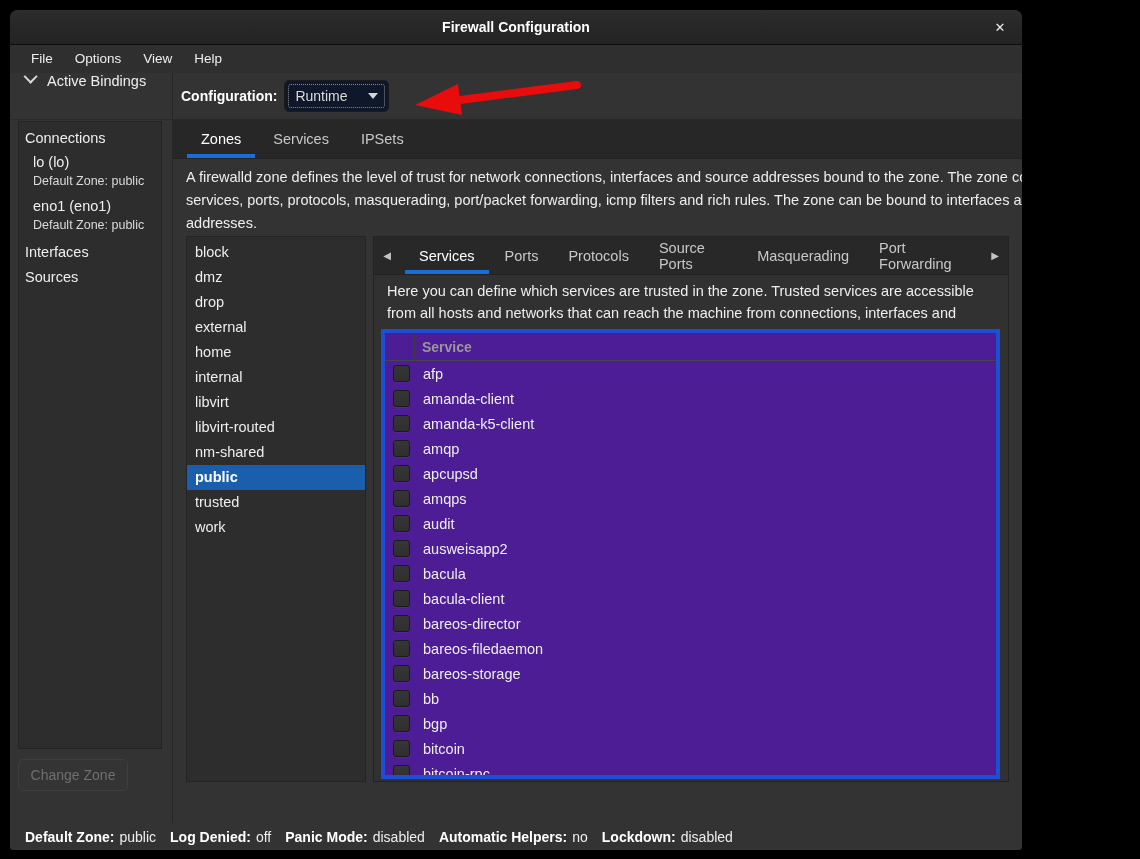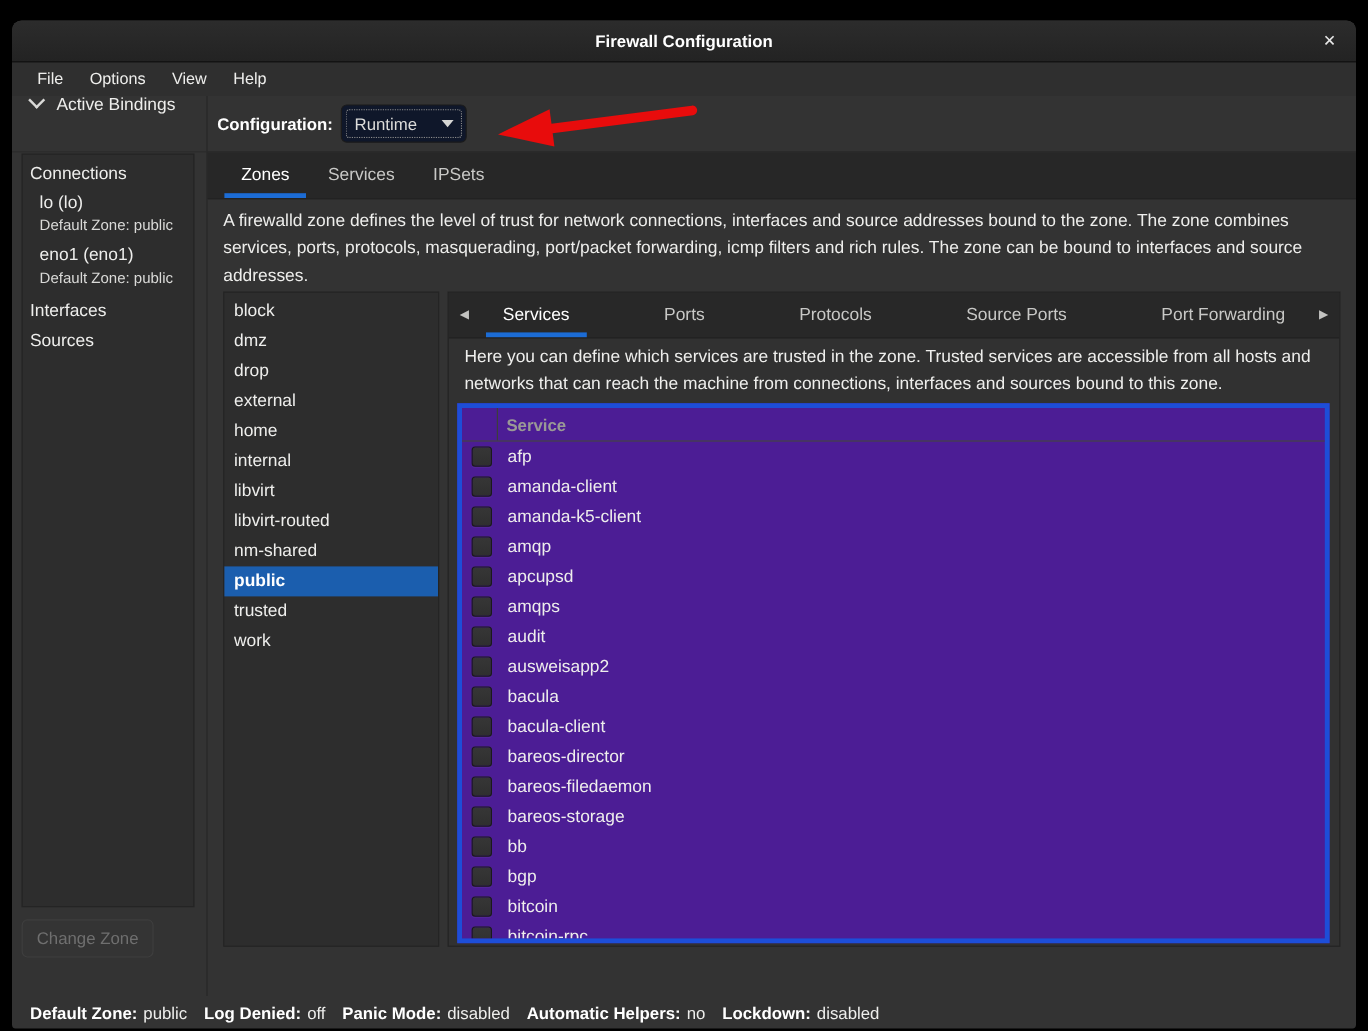--- a/index.html
+++ b/index.html
@@ -1,19 +1,19 @@
 <!DOCTYPE html>
 <html><head>
 <meta charset="utf-8">
 <style>
   html,body{margin:0;padding:0;background:#000;}
   .stage{position:relative;width:1140px;height:859px;background:#000;overflow:hidden;
          font-family:"Liberation Sans","DejaVu Sans",sans-serif;color:#eeeeec;
          -webkit-font-smoothing:antialiased;}
-  .window{position:absolute;left:10px;top:17px;width:1120px;height:840px;background:#333333;
+  .window{position:absolute;left:10px;top:10px;width:1012px;height:840px;background:#333333;
           border-radius:8px 8px 3px 3px;overflow:hidden;display:flex;flex-direction:column;}
   
   .titlebar{height:34px;background:linear-gradient(#2c2c2c,#232323);border-bottom:1px solid #0d0d0d;
             position:relative;flex:0 0 34px;display:flex;align-items:center;justify-content:center;}
   .title{font-size:14px;font-weight:bold;color:#ffffff;}
   .close-btn{position:absolute;right:12px;top:7px;width:20px;height:20px;display:flex;align-items:center;
              justify-content:center;color:#e8e8e8;font-size:13px;font-weight:bold;cursor:default;}
   
   .menubar{height:28px;flex:0 0 28px;background:#2f2f2f;display:flex;align-items:center;padding-left:10px;}
   .menu-item{padding:0 11px;font-size:13.5px;color:#eeeeec;line-height:28px;}
@@ -171,20 +171,21 @@
                 <div class="zone-item">work</div>
               </div>
             <div class="zone-panel">
               <div class="inner-tabbar">
                 <div class="scroll-arrow">◀</div>
                 <div class="inner-tabs" id="inner-tabs">
                     <div class="itab active">Services</div>
                     <div class="itab">Ports</div>
                     <div class="itab">Protocols</div>
                     <div class="itab">Source Ports</div>
+                    <div class="itab">Masquerading</div>
                     <div class="itab">Port Forwarding</div>
                   </div>
                 <div class="scroll-arrow">▶</div>
               </div>
               <div class="svc-desc">Here you can define which services are trusted in the zone. Trusted services are accessible from all hosts and networks that can reach the machine from connections, interfaces and sources bound to this zone.</div>
               <div class="svc-table">
                 <div class="svc-header">
                   <div class="svc-check-col"></div>
                   <div class="svc-name-col">Service</div>
                 </div>

